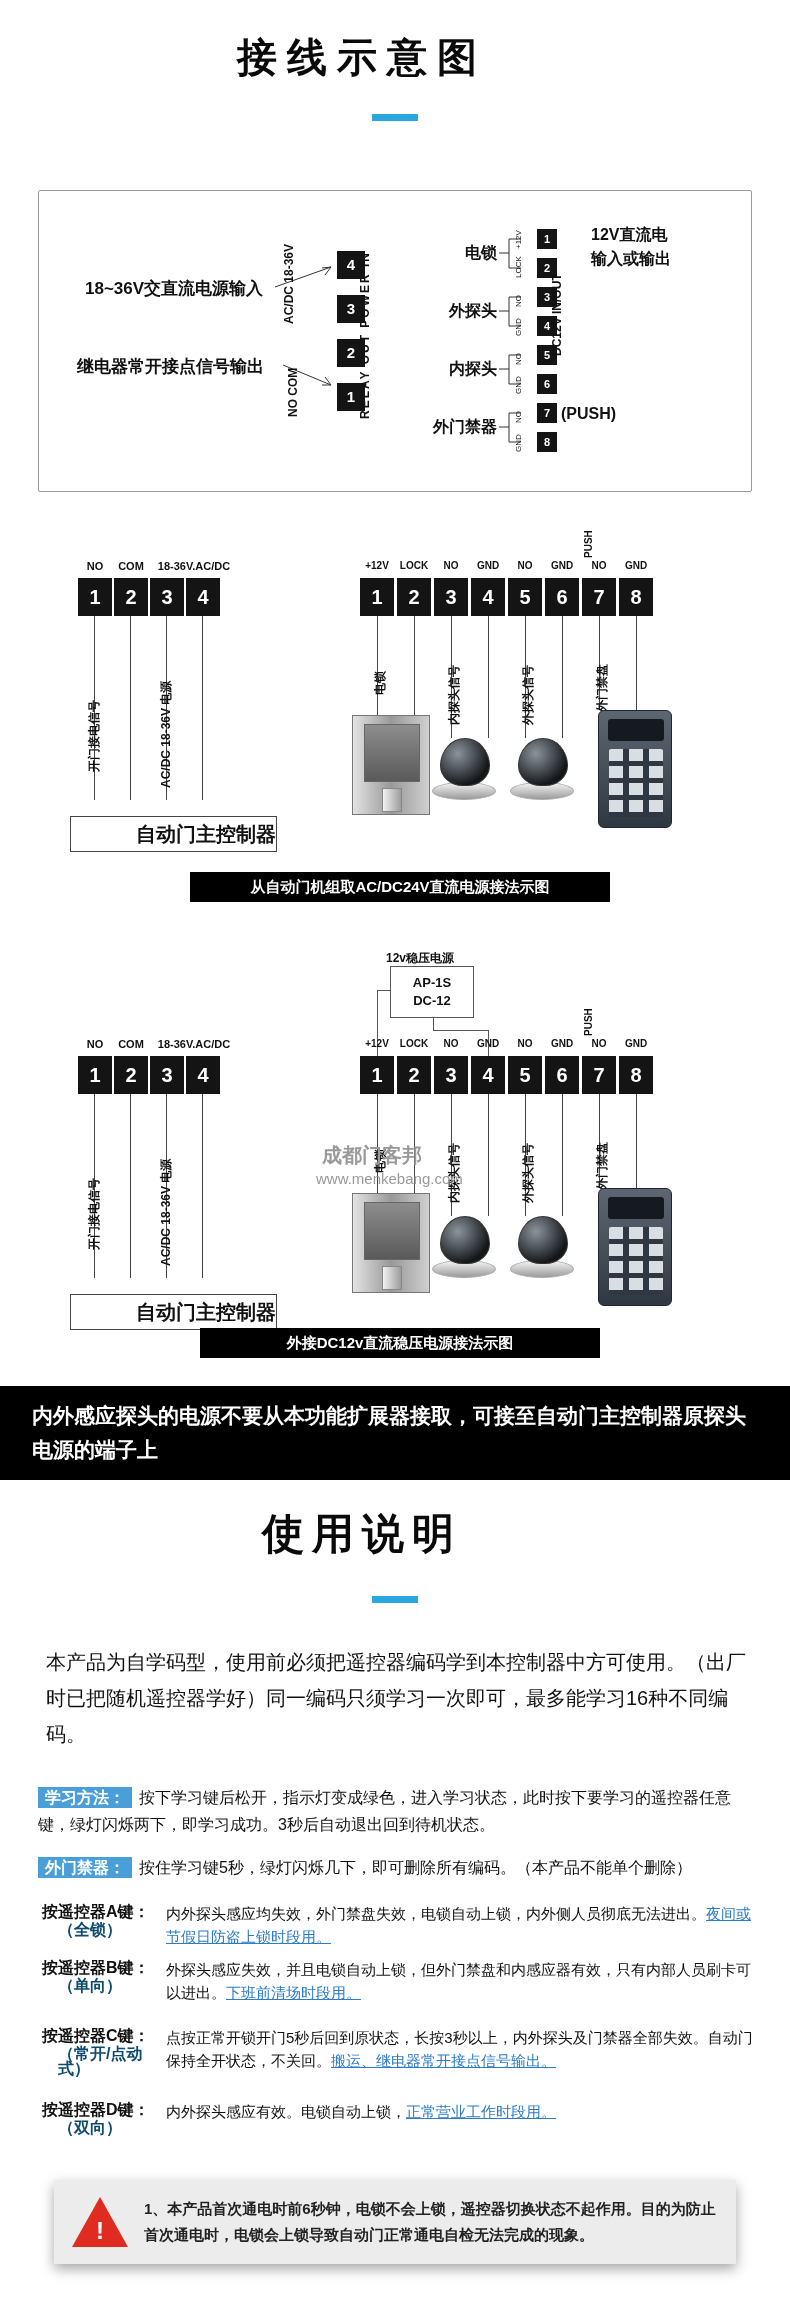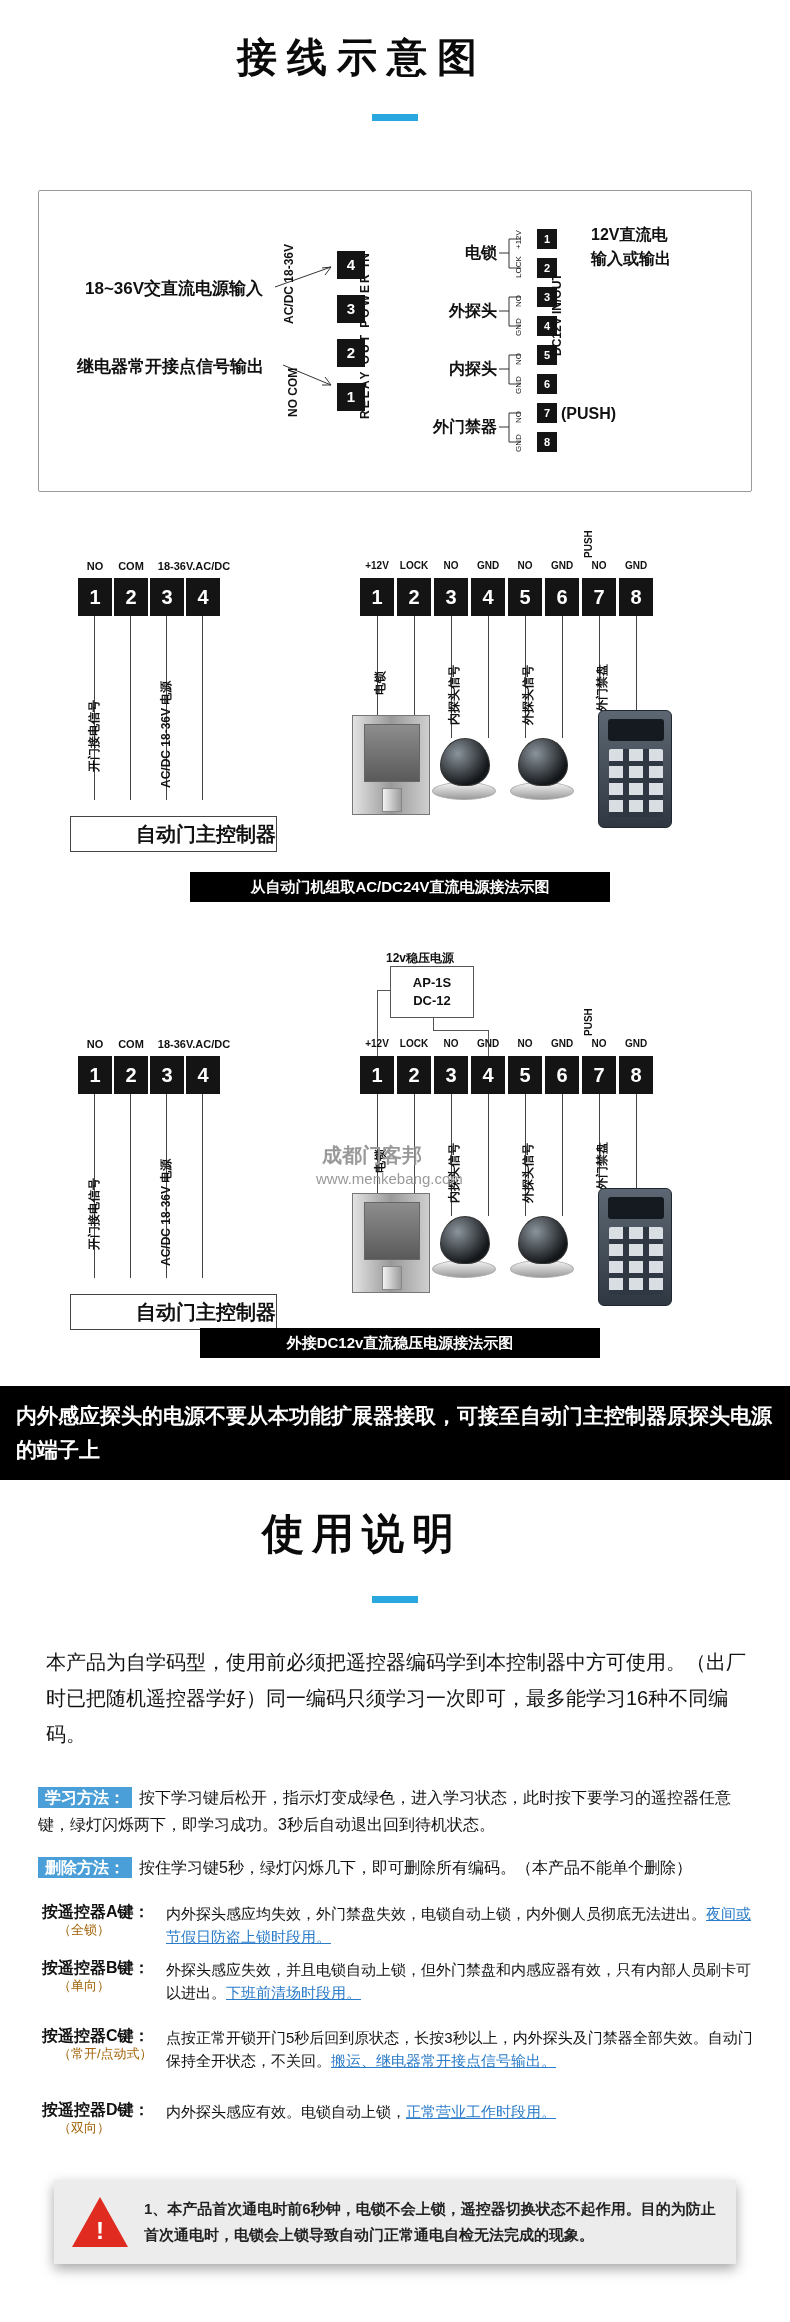--- a/index.html
+++ b/index.html
@@ -59,27 +59,27 @@
                       repeating-linear-gradient(90deg,#d9dee3 0 14px,#2f3842 14px 20px)}
   .psu{position:absolute;left:390px;top:16px;width:84px;height:52px;border:1px solid #555;
        background:#fff;text-align:center;box-sizing:border-box;padding-top:7px}
   .psu div{font-size:13px;font-weight:bold;line-height:18px}
   .psu-title{position:absolute;left:386px;top:0;font-size:12px;font-weight:bold}
   .watermark1{position:absolute;font-size:20px;font-weight:bold;color:#999}
   .watermark2{position:absolute;font-size:15px;color:#999}
 
   
   .notice{position:absolute;left:0;top:1386px;width:790px;box-sizing:border-box;background:#000;
-          color:#fff;font-size:21px;font-weight:bold;line-height:34px;padding:13px 16px;margin:0}
+          color:#fff;font-size:21px;font-weight:bold;line-height:34px;padding:13px 32px;margin:0}
   .intro{position:absolute;left:46px;top:1644px;width:700px;font-size:20px;line-height:36px;margin:0}
   .method{position:absolute;left:38px;width:720px;font-size:16px;line-height:27px;margin:0}
   .method-label{background:#4a9fd8;color:#fff;font-weight:bold;padding:2px 7px;margin-right:7px}
   .keyrow{position:absolute;left:42px;width:714px;display:flex}
   .keylabel{width:124px;flex:none;font-size:16px;font-weight:bold;line-height:20px}
-  .keysub{font-size:13px;font-weight:normal;color:#a16207;padding-left:16px;line-height:15px}
+  .keysub{font-size:16px;font-weight:bold;color:#0c4a6e;padding-left:16px;line-height:15px}
   .keytext{flex:1;font-size:15px;line-height:23px}
   .blue{color:#2b7cc9;text-decoration:underline}
   .warnbox{position:absolute;left:54px;top:2180px;width:682px;box-sizing:border-box;background:#ececec;
            box-shadow:0 5px 12px rgba(0,0,0,.35);display:flex;align-items:center;padding:16px 18px}
   .warn-icon{position:relative;width:56px;height:50px;flex:none}
   .warn-tri{position:absolute;left:0;top:0;width:0;height:0;border-left:28px solid transparent;
             border-right:28px solid transparent;border-bottom:50px solid #e02b20}
   .warn-ex{position:absolute;left:0;top:20px;width:56px;text-align:center;color:#fff;
            font-size:24px;font-weight:bold}
   .warntext{margin-left:16px;font-size:15px;font-weight:bold;line-height:26px;color:#222}
@@ -299,21 +299,21 @@
 
 <h1 class="sec-title" style="top:1506px;letter-spacing:8px;font-size:42px">使用说明</h1>
 <div class="accent" style="top:1596px"></div>
 
 <p class="intro">本产品为自学码型，使用前必须把遥控器编码学到本控制器中方可使用。（出厂时已把随机遥控器学好）同一编码只须学习一次即可，最多能学习16种不同编码。</p>
 
 <p class="method" style="top:1784px">
   <span class="method-label">学习方法：</span><span>按下学习键后松开，指示灯变成绿色，进入学习状态，此时按下要学习的遥控器任意键，绿灯闪烁两下，即学习成功。3秒后自动退出回到待机状态。</span>
 </p>
 <p class="method" style="top:1854px">
-  <span class="method-label">删除方法：</span><span>按住学习键5秒，绿灯闪烁几下，即可删除所有编码。（本产品不能单个删除）</span>
+  <span class="method-label">外门禁器：</span><span>按住学习键5秒，绿灯闪烁几下，即可删除所有编码。（本产品不能单个删除）</span>
 </p>
 
 <div class="keyrow" style="top:1902px">
   <div class="keylabel">
     <div>按遥控器A键：</div>
     <div class="keysub">（全锁）</div>
   </div>
   <div class="keytext">
     <span>内外探头感应均失效，外门禁盘失效，电锁自动上锁，内外侧人员彻底无法进出。</span><span class="blue">夜间或节假日防盗上锁时段用。</span>
   </div>

